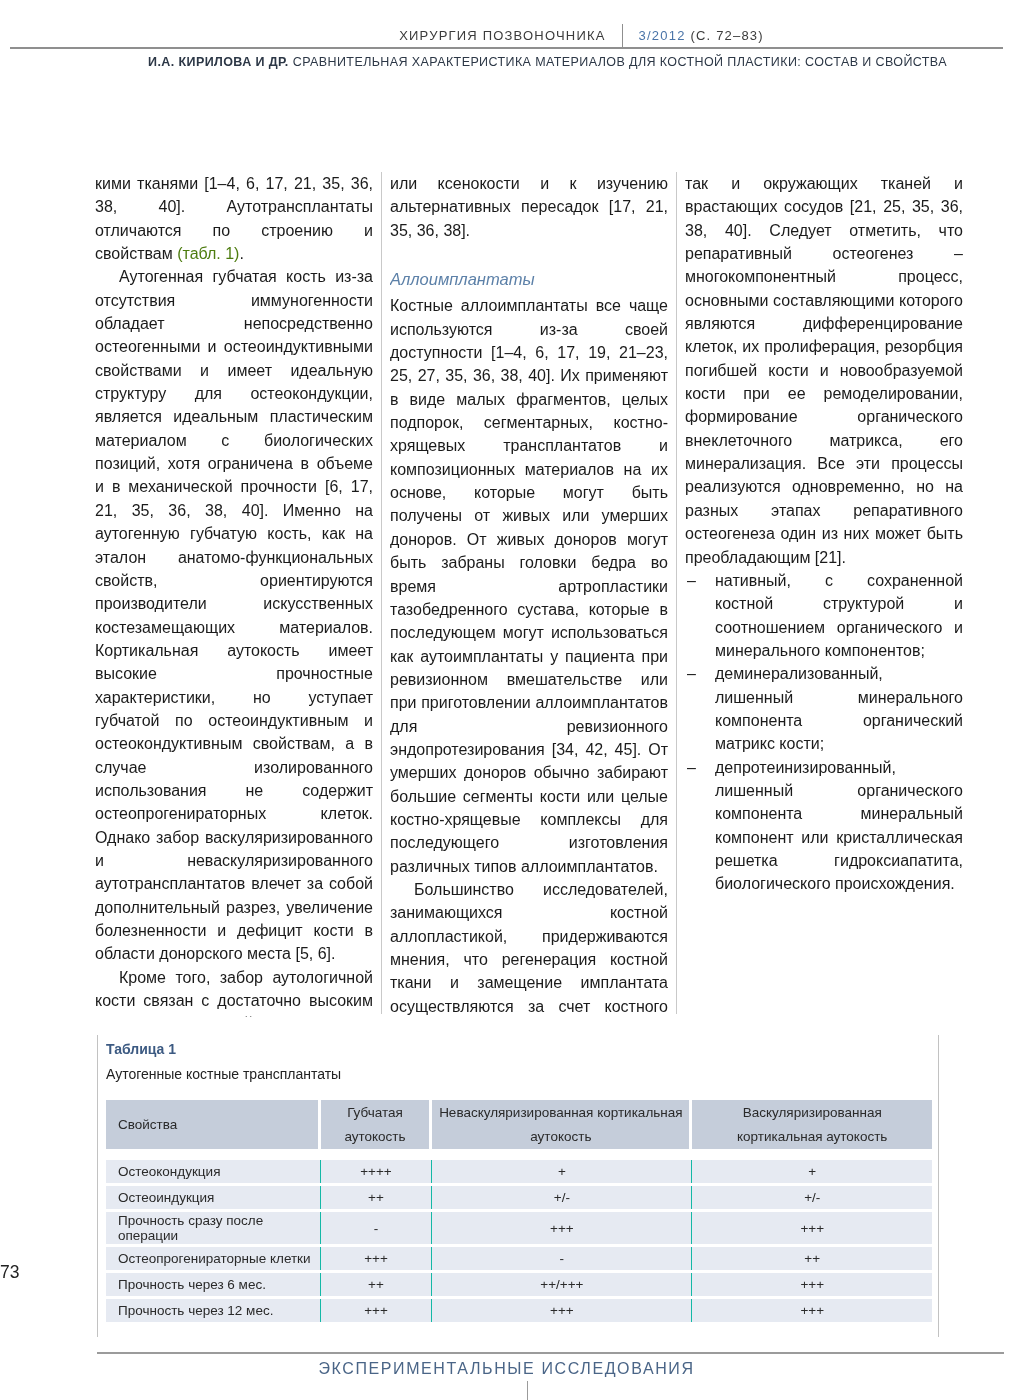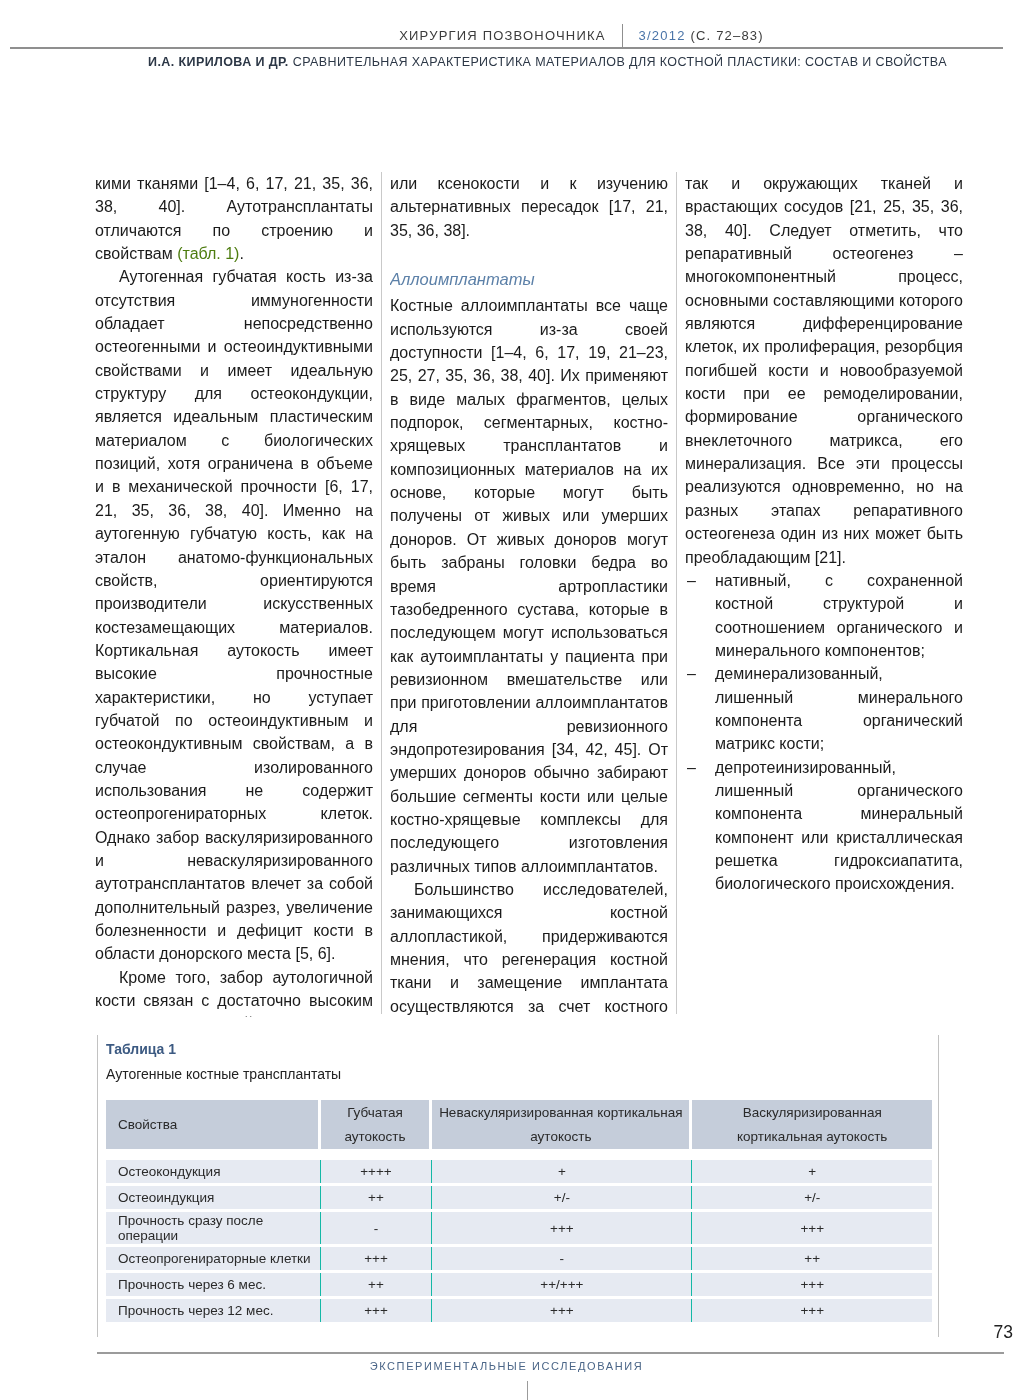--- a/index.html
+++ b/index.html
@@ -53,24 +53,24 @@
     background:#e6eaf2;height:21px;text-align:center;vertical-align:middle;
     border-right:1px solid #14b8a6;padding:1px 6px;
   }
   table.props th:last-child,table.props td:last-child{border-right:none;}
   table.props .propcol{text-align:left;padding-left:12px;}
   table.props th:nth-child(1){width:26%;}
   table.props th:nth-child(2){width:13.5%;}
   table.props th:nth-child(3){width:31.5%;}
   table.props th:nth-child(4){width:29%;}
   
-  .page-num{position:absolute;top:1322px;left:0;width:100%;text-align:right;font-size:17.5px;color:#222;}
+  .page-num{position:absolute;top:1262px;left:0;width:100%;text-align:left;font-size:17.5px;color:#222;}
   .footer-rule{position:absolute;top:1352px;left:97px;width:907px;height:2px;background:#9b9b9b;}
   .footer-section{position:absolute;top:1360px;left:0;width:100%;text-align:center;
-    font-size:11px;letter-spacing:1.6px;color:#4a6587;}
+    font-size:16px;letter-spacing:1.6px;color:#4a6587;}
   .footer-tick{position:absolute;top:1381px;left:527px;width:1px;height:19px;background:#9b9b9b;}
 </style>
 </head>
 <body>
 
 <div class="page">
 
   <div class="masthead">
     <span>ХИРУРГИЯ ПОЗВОНОЧНИКА</span>
     <span class="mast-divider"></span>

